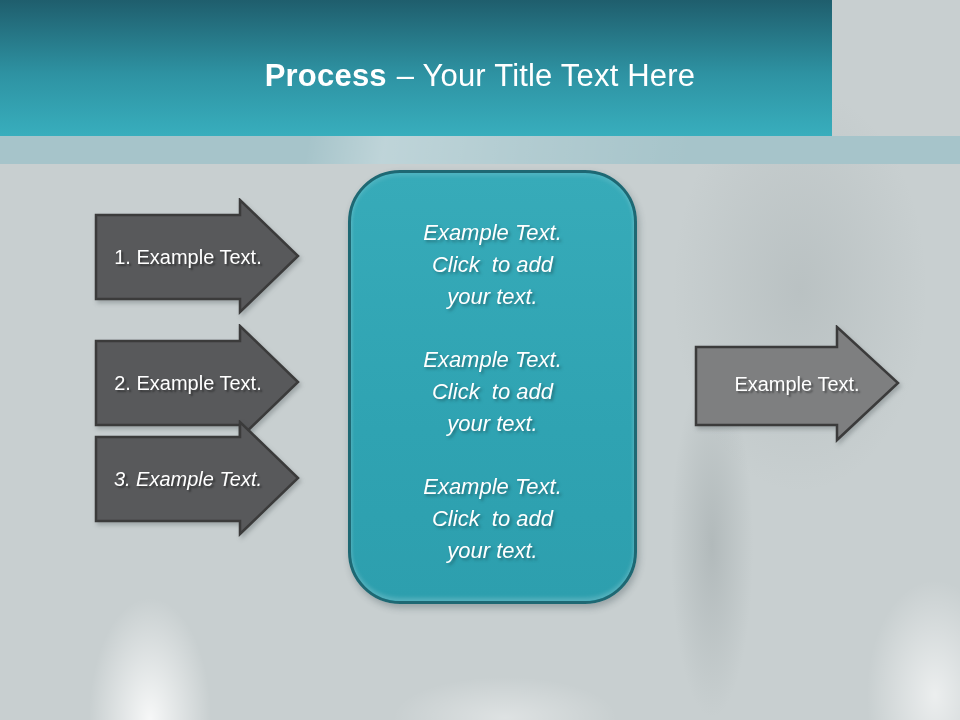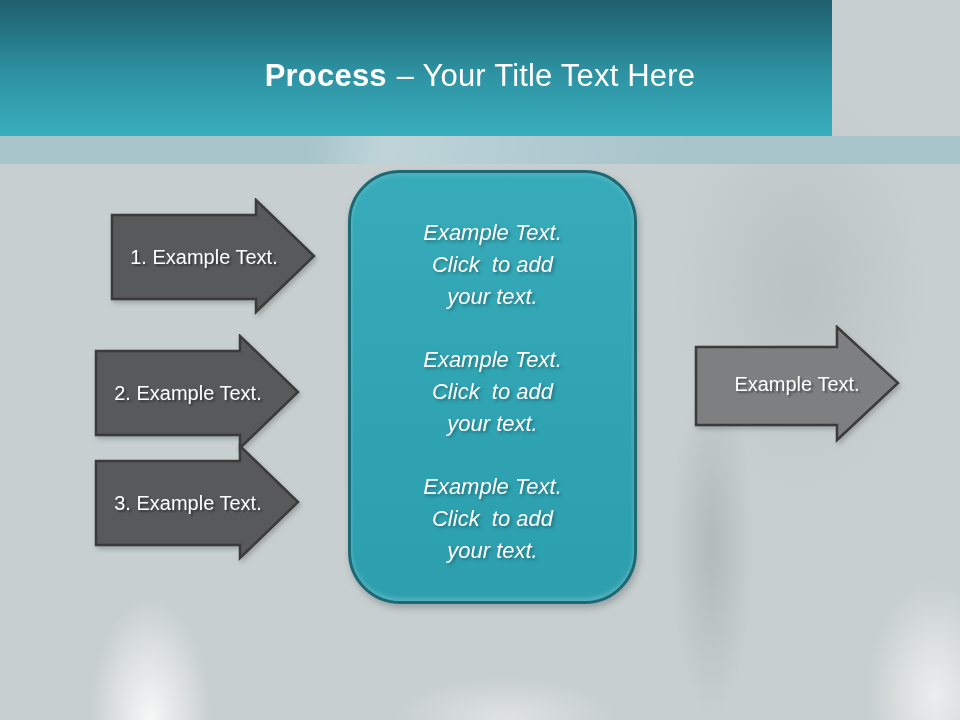--- a/index.html
+++ b/index.html
@@ -75,35 +75,35 @@
 
   <div class="header">
     <div class="title">
       <span class="emph">Process</span><span class="rest">– Your Title Text Here</span>
     </div>
   </div>
   <div class="header-band">
     <div class="band-sheen"></div>
   </div>
 
-  <div class="arrow" style="left:110px;top:198px;">
+  <div class="arrow" style="left:94px;top:198px;">
     <svg width="206" height="118" viewBox="0 0 206 118">
       <polygon points="2,17 146,17 146,2 204,58 146,114 146,101 2,101" fill="#58595b" stroke="#3b3b3b" stroke-width="2.5" stroke-linejoin="miter"></polygon>
     </svg>
     <div class="arrow-label">1. Example Text.</div>
   </div>
 
-  <div class="arrow" style="left:94px;top:334px;">
+  <div class="arrow" style="left:94px;top:324px;">
     <svg width="206" height="118" viewBox="0 0 206 118">
       <polygon points="2,17 146,17 146,2 204,58 146,114 146,101 2,101" fill="#58595b" stroke="#3b3b3b" stroke-width="2.5" stroke-linejoin="miter"></polygon>
     </svg>
     <div class="arrow-label">2. Example Text.</div>
   </div>
 
-  <div class="arrow" style="left:94px;top:444px;">
+  <div class="arrow" style="left:94px;top:420px;font-style:italic;">
     <svg width="206" height="118" viewBox="0 0 206 118">
       <polygon points="2,17 146,17 146,2 204,58 146,114 146,101 2,101" fill="#58595b" stroke="#3b3b3b" stroke-width="2.5" stroke-linejoin="miter"></polygon>
     </svg>
     <div class="arrow-label">3. Example Text.</div>
   </div>
 
   <div class="center-box">
     <div class="box-text">Example Text.
 Click  to add
 your text.</div>

